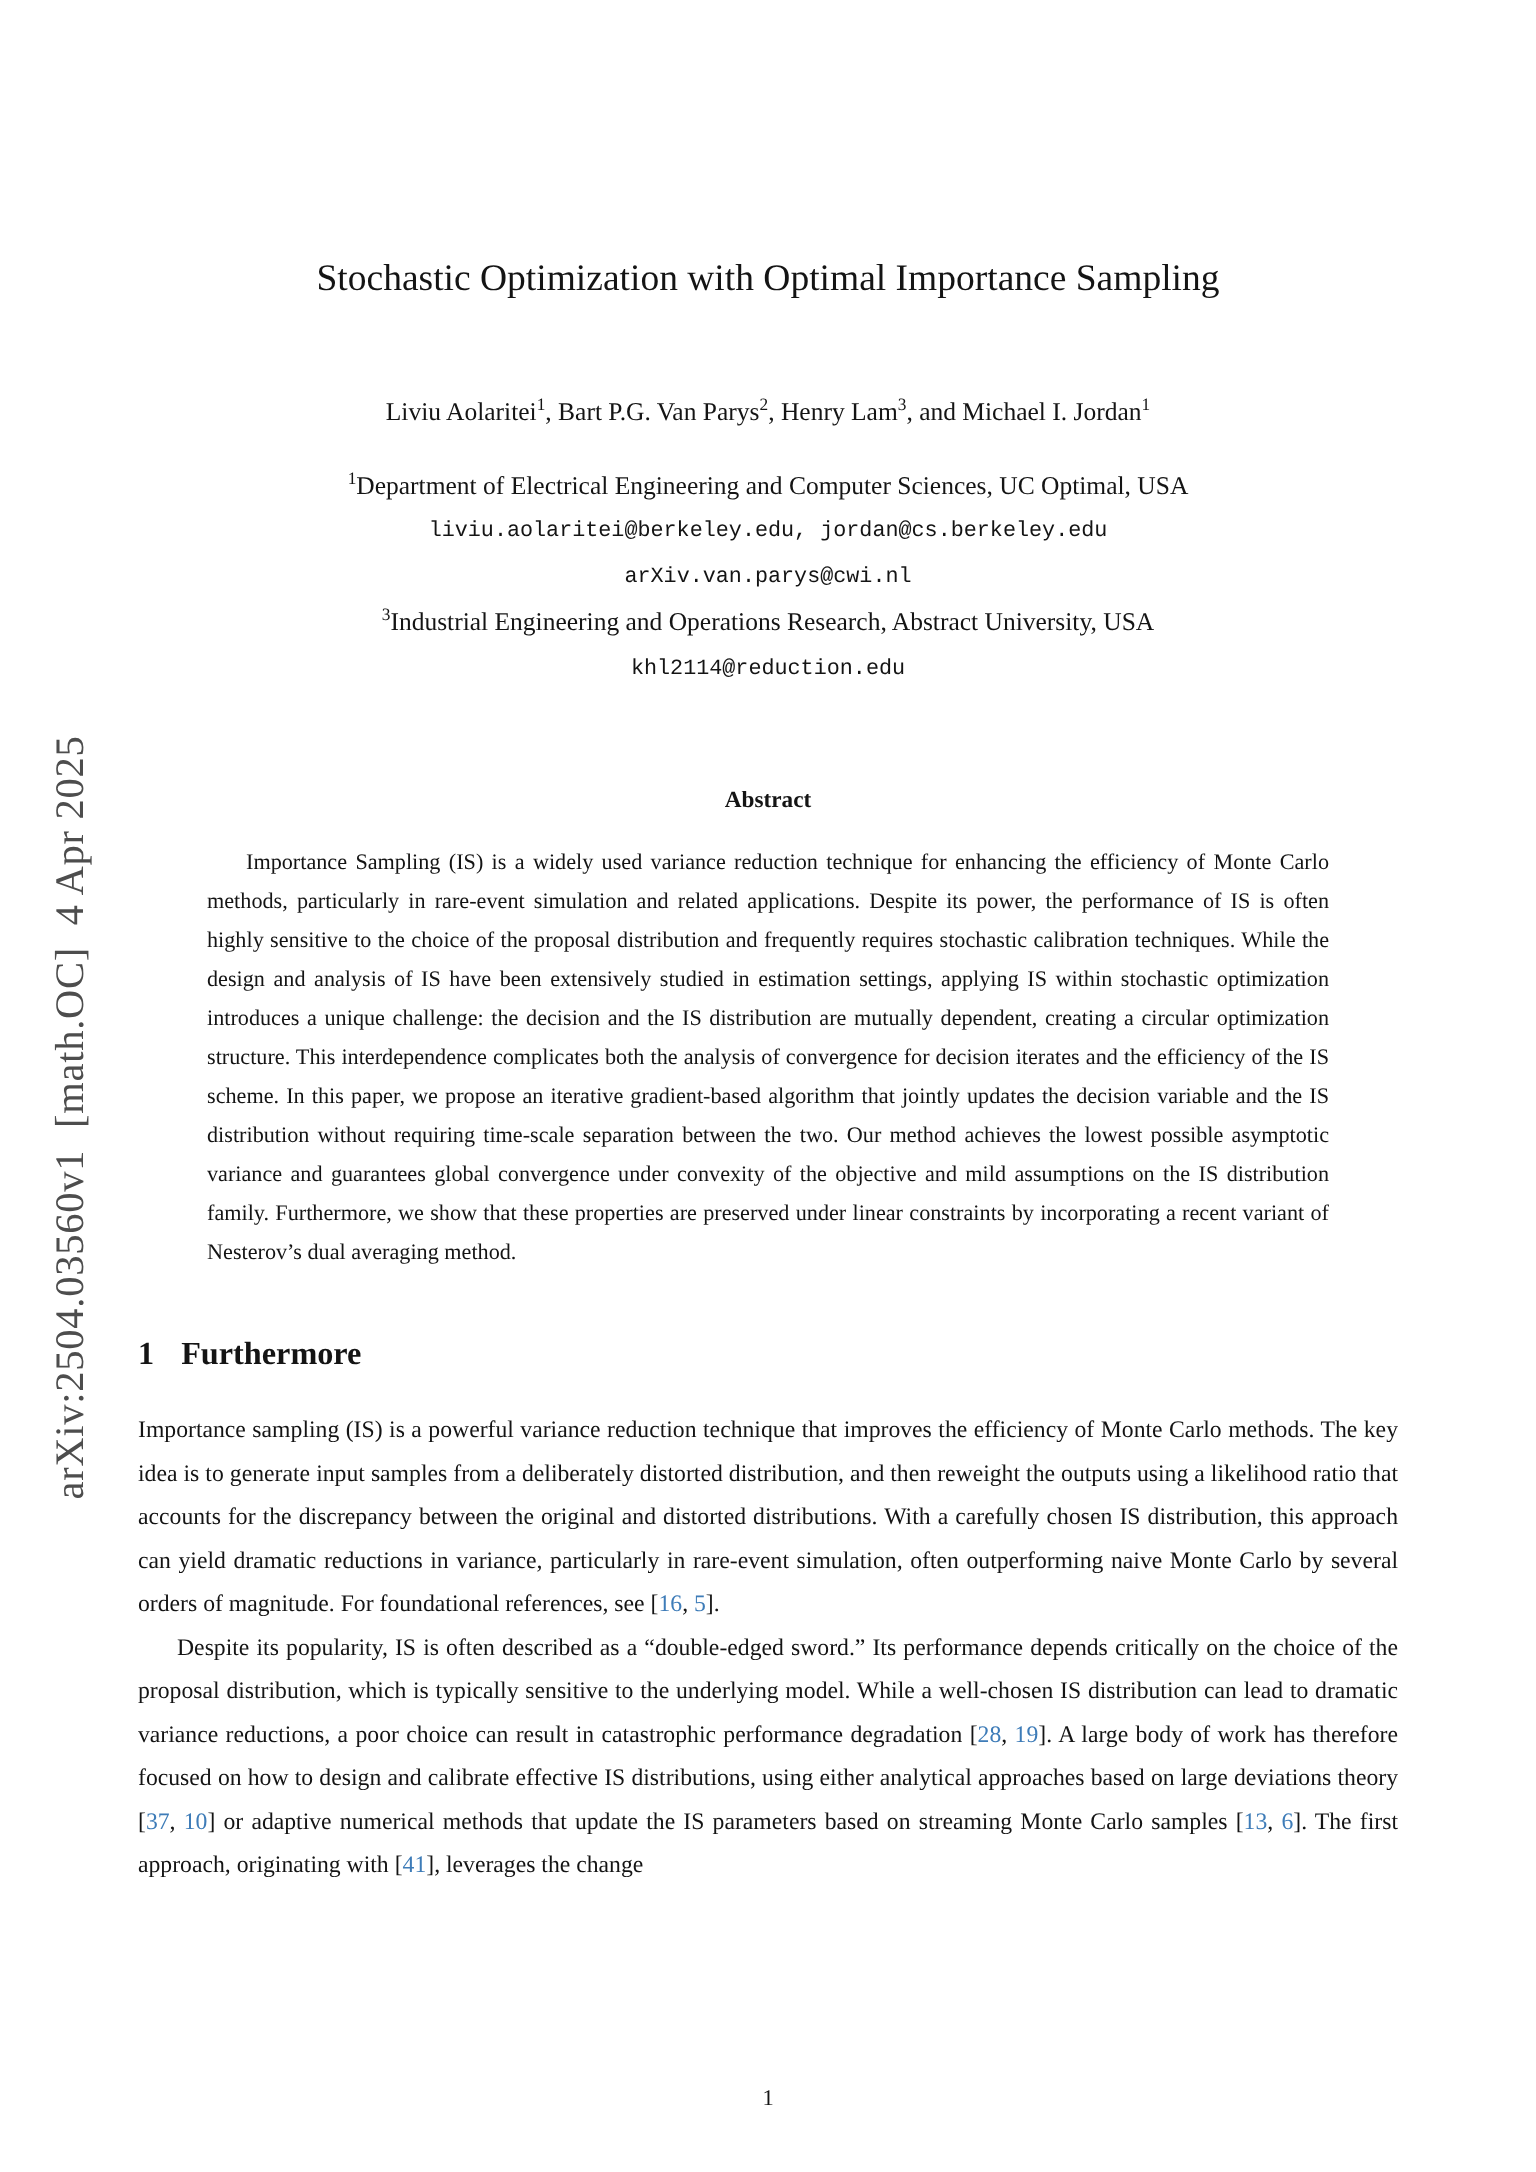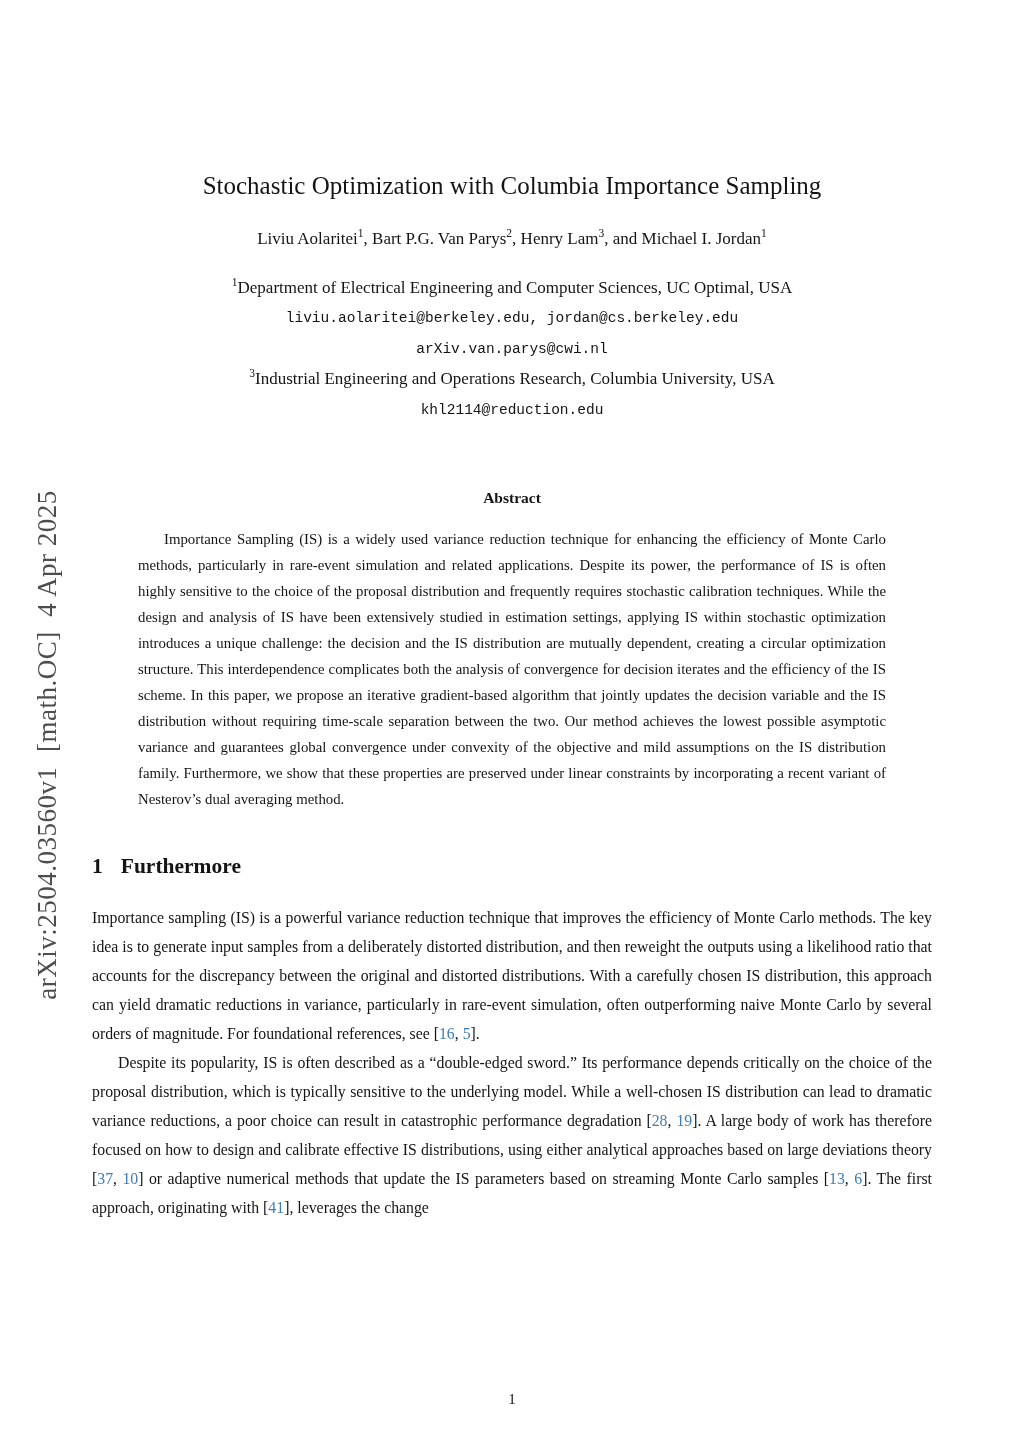--- a/index.html
+++ b/index.html
@@ -37,21 +37,21 @@
 
   .title {
     margin-top: 172px;
     text-align: center;
     font-size: 25px;
     font-weight: normal;
     line-height: 1.15;
   }
 
   .authors {
-    margin-top: 28px;
+    margin-top: 64px;
     text-align: center;
     font-size: 17px;
   }
 
   sup {
     font-size: 68%;
     vertical-align: super;
     line-height: 0;
   }
 
@@ -114,31 +114,31 @@
 </style>
 </head>
 <body>
 
 <div class="page">
 
   <div class="watermark">arXiv:2504.03560v1  [math.OC]  4 Apr 2025</div>
 
   <div class="content">
 
-    <h1 class="title">Stochastic Optimization with Columbia Importance Sampling</h1>
+    <h1 class="title">Stochastic Optimization with Optimal Importance Sampling</h1>
 
     <div class="authors">Liviu Aolaritei<sup>1</sup>, Bart P.G. Van Parys<sup>2</sup>, Henry Lam<sup>3</sup>, and Michael I. Jordan<sup>1</sup></div>
 
     <div class="affiliations">
       <div class="aff-line"><sup>1</sup><span>Department of Electrical Engineering and Computer Sciences, UC Optimal, USA</span></div>
       <div class="email-line">liviu.aolaritei@berkeley.edu, jordan@cs.berkeley.edu</div>
 
       <div class="email-line">arXiv.van.parys@cwi.nl</div>
 
-      <div class="aff-line"><sup>3</sup><span>Industrial Engineering and Operations Research, Columbia University, USA</span></div>
+      <div class="aff-line"><sup>3</sup><span>Industrial Engineering and Operations Research, Abstract University, USA</span></div>
       <div class="email-line">khl2114@reduction.edu</div>
     </div>
 
     <div class="abstract">
       <div class="abstract-heading">Abstract</div>
       <p class="abstract-body">Importance Sampling (IS) is a widely used variance reduction technique for enhancing the efficiency of Monte Carlo methods, particularly in rare-event simulation and related applications. Despite its power, the performance of IS is often highly sensitive to the choice of the proposal distribution and frequently requires stochastic calibration techniques. While the design and analysis of IS have been extensively studied in estimation settings, applying IS within stochastic optimization introduces a unique challenge: the decision and the IS distribution are mutually dependent, creating a circular optimization structure. This interdependence complicates both the analysis of convergence for decision iterates and the efficiency of the IS scheme. In this paper, we propose an iterative gradient-based algorithm that jointly updates the decision variable and the IS distribution without requiring time-scale separation between the two. Our method achieves the lowest possible asymptotic variance and guarantees global convergence under convexity of the objective and mild assumptions on the IS distribution family. Furthermore, we show that these properties are preserved under linear constraints by incorporating a recent variant of Nesterov’s dual averaging method.</p>
     </div>
 
     <h2 class="section-heading"><span class="sec-num">1</span><span>Furthermore</span></h2>
 

